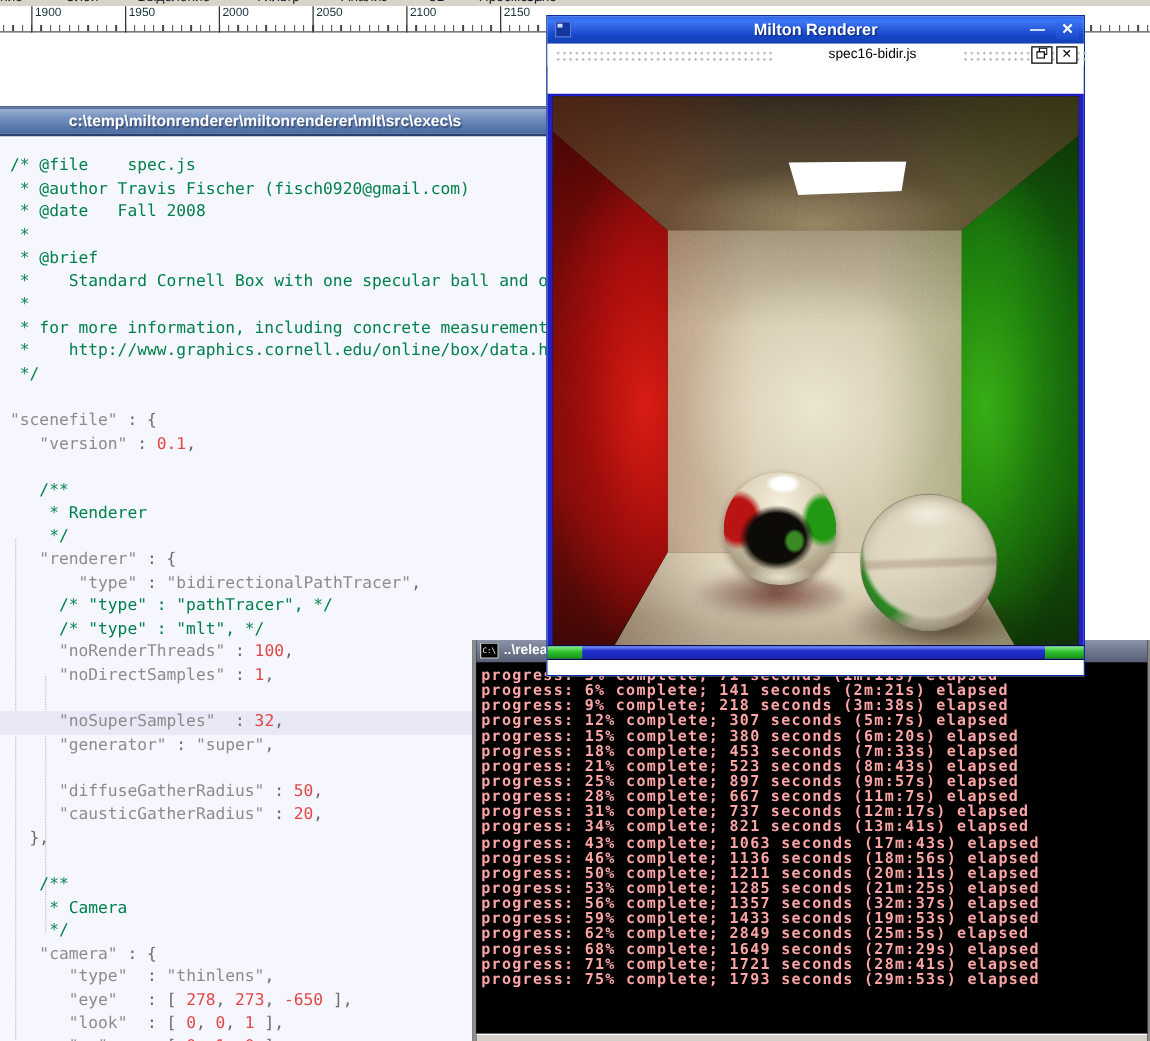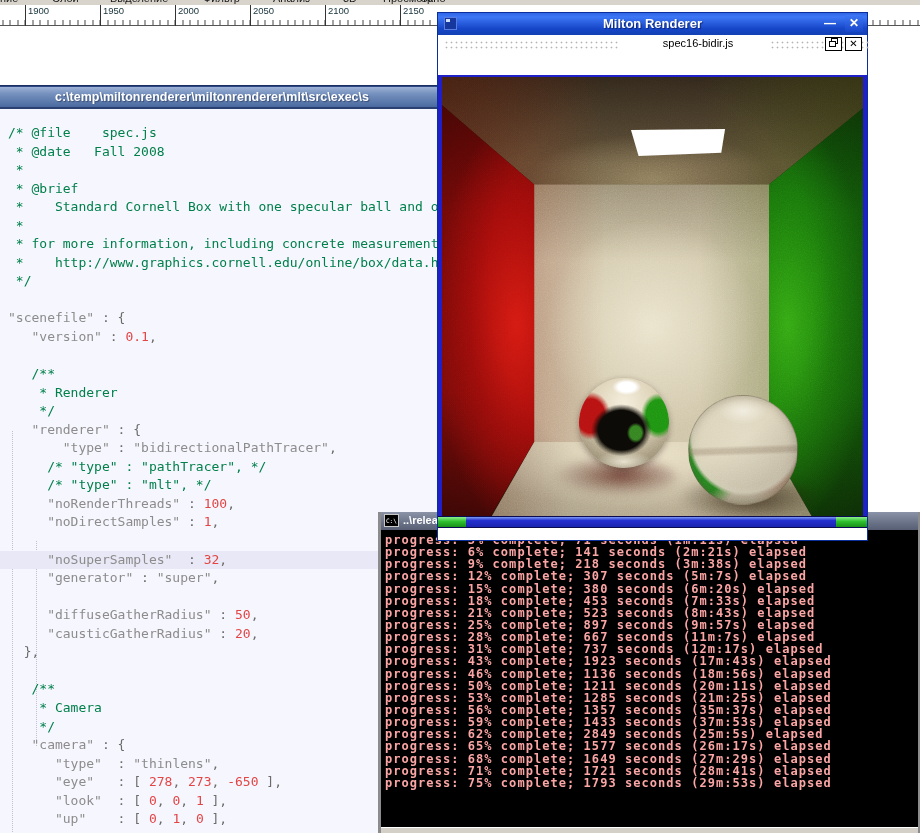--- a/index.html
+++ b/index.html
@@ -193,20 +193,21 @@
 
   <div class="editor">
     <div class="editor-titlebar">
       <div class="editor-title">c:\temp\miltonrenderer\miltonrenderer\mlt\src\exec\s</div>
     </div>
     <div class="indent-guide" style="left:12px;top:345px;height:403px;"></div>
     <div class="indent-guide" style="left:36px;top:455px;height:205px;"></div>
 
     <div class="code-area">
         <div class="code-line"><span class="tc">/* @file    spec.js</span></div>
+        <div class="code-line"><span class="tc"> * @author Travis Fischer (fisch0920@gmail.com)</span></div>
         <div class="code-line"><span class="tc"> * @date   Fall 2008</span></div>
         <div class="code-line"><span class="tc"> *</span></div>
         <div class="code-line"><span class="tc"> * @brief</span></div>
         <div class="code-line"><span class="tc"> *    Standard Cornell Box with one specular ball and one</span></div>
         <div class="code-line"><span class="tc"> *</span></div>
         <div class="code-line"><span class="tc"> * for more information, including concrete measurements</span></div>
         <div class="code-line"><span class="tc"> *    http://www.graphics.cornell.edu/online/box/data.h</span></div>
         <div class="code-line"><span class="tc"> */</span></div>
         <div class="code-line"></div>
         <div class="code-line"><span class="ts">"scenefile"</span><span class="tp"> : {</span></div>
@@ -250,28 +251,28 @@
           <div class="con-line">progress: 3% complete; 71 seconds (1m:11s) elapsed</div>
           <div class="con-line">progress: 6% complete; 141 seconds (2m:21s) elapsed</div>
           <div class="con-line">progress: 9% complete; 218 seconds (3m:38s) elapsed</div>
           <div class="con-line">progress: 12% complete; 307 seconds (5m:7s) elapsed</div>
           <div class="con-line">progress: 15% complete; 380 seconds (6m:20s) elapsed</div>
           <div class="con-line">progress: 18% complete; 453 seconds (7m:33s) elapsed</div>
           <div class="con-line">progress: 21% complete; 523 seconds (8m:43s) elapsed</div>
           <div class="con-line">progress: 25% complete; 897 seconds (9m:57s) elapsed</div>
           <div class="con-line">progress: 28% complete; 667 seconds (11m:7s) elapsed</div>
           <div class="con-line">progress: 31% complete; 737 seconds (12m:17s) elapsed</div>
-          <div class="con-line">progress: 43% complete; 1923 seconds (17m:43s) elapsed</div>
+          <div class="con-line">progress: 34% complete; 821 seconds (13m:41s) elapsed</div>
+          <div class="con-line">progress: 43% complete; 1063 seconds (17m:43s) elapsed</div>
           <div class="con-line">progress: 46% complete; 1136 seconds (18m:56s) elapsed</div>
           <div class="con-line">progress: 50% complete; 1211 seconds (20m:11s) elapsed</div>
           <div class="con-line">progress: 53% complete; 1285 seconds (21m:25s) elapsed</div>
-          <div class="con-line">progress: 56% complete; 1357 seconds (35m:37s) elapsed</div>
-          <div class="con-line">progress: 59% complete; 1433 seconds (37m:53s) elapsed</div>
+          <div class="con-line">progress: 56% complete; 1357 seconds (32m:37s) elapsed</div>
+          <div class="con-line">progress: 59% complete; 1433 seconds (19m:53s) elapsed</div>
           <div class="con-line">progress: 62% complete; 2849 seconds (25m:5s) elapsed</div>
-          <div class="con-line">progress: 65% complete; 1577 seconds (26m:17s) elapsed</div>
           <div class="con-line">progress: 68% complete; 1649 seconds (27m:29s) elapsed</div>
           <div class="con-line">progress: 71% complete; 1721 seconds (28m:41s) elapsed</div>
           <div class="con-line">progress: 75% complete; 1793 seconds (29m:53s) elapsed</div>
         </div>
     </div>
     <div class="console-bottom"></div>
   </div>
 
   <div class="milton">
     <div class="mr-titlebar">

